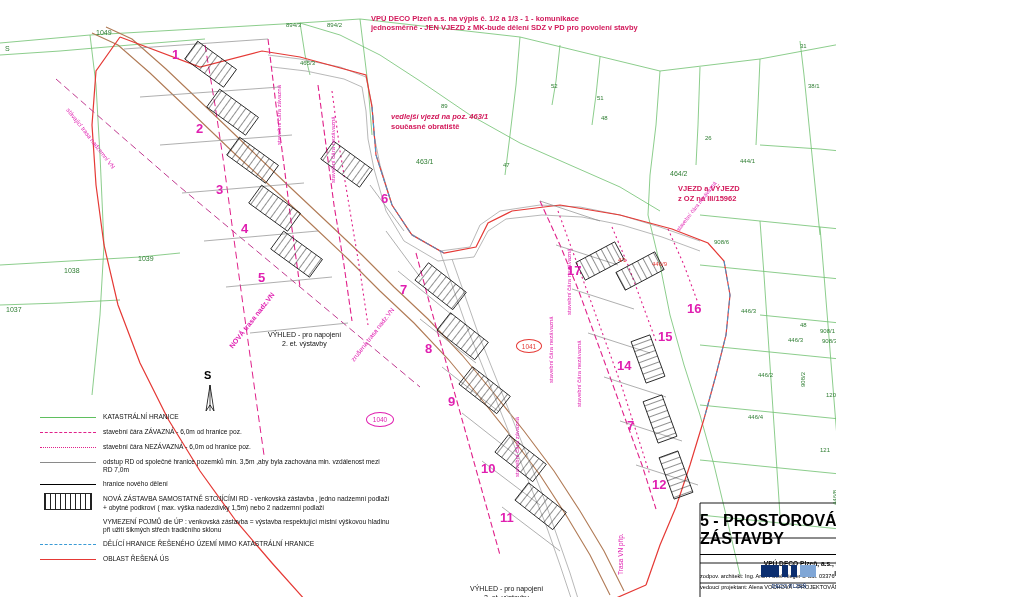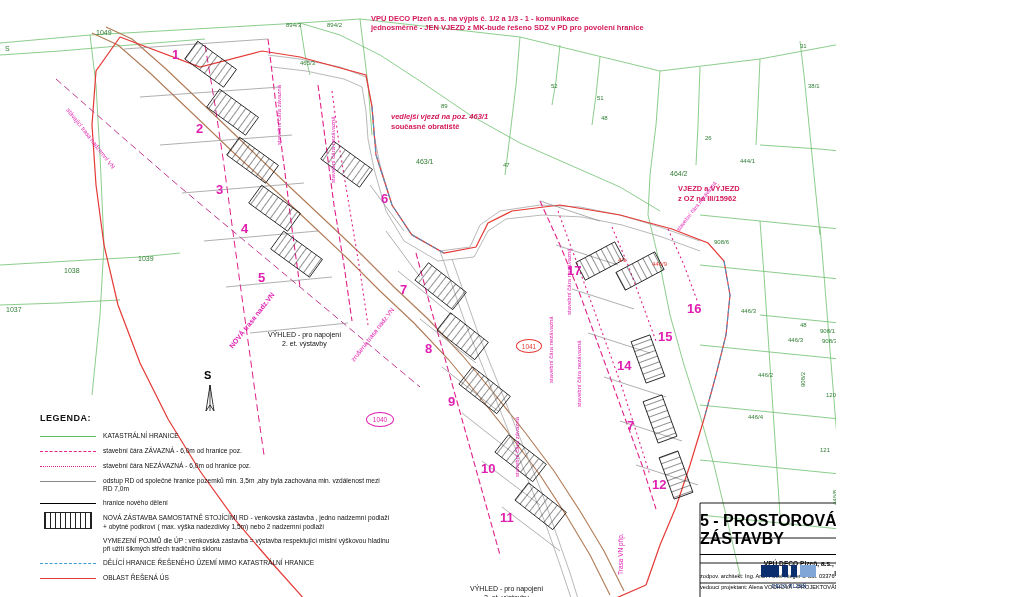--- a/index.html
+++ b/index.html
@@ -243,21 +243,21 @@
       <line x1="700" y1="488" x2="700" y2="594"></line>
       <line x1="1018" y1="488" x2="1018" y2="594"></line>
       <line x1="700" y1="594" x2="1018" y2="594"></line>
       <line x1="916" y1="548" x2="916" y2="594"></line>
     </g>
   </svg>
 
   <div id="labels">
 
     <div class="lbl note" style="left:371px;top:0px;">VPÚ DECO Plzeň a.s. na výpis č. 1/2 a 1/3 - 1 - komunikace</div>
-    <div class="lbl note" style="left:371px;top:9px;">jednosměrné - JEN VJEZD  z MK-bude řešeno SDZ v PD pro povolení hranice</div>
+    <div class="lbl note" style="left:371px;top:9px;">jednosměrné - JEN VJEZD  z MK-bude dělení SDZ v PD pro povolení stavby</div>
     <div class="lbl note" style="left:391px;top:98px;font-style:italic;">vedlejší vjezd na poz. 463/1</div>
     <div class="lbl note" style="left:391px;top:108px;">současné obratiště</div>
     <div class="lbl note" style="left:678px;top:170px;">VJEZD a VÝJEZD</div>
     <div class="lbl note" style="left:678px;top:180px;">z  OZ na III/15962</div>
     <div class="lbl" style="left:268px;top:316px;font-size:7px;color:#111;">VÝHLED - pro napojení</div>
     <div class="lbl" style="left:282px;top:325px;font-size:7px;color:#111;">2. et. výstavby</div>
     <div class="lbl" style="left:470px;top:570px;font-size:7px;color:#111;">VÝHLED - pro napojení</div>
     <div class="lbl" style="left:484px;top:579px;font-size:7px;color:#111;">2. et. výstavby</div>
 
     <div class="lbl magenta rot-45" style="left:228px;top:330px;font-size:7px;font-weight:bold;">NOVÁ trasa  nadz.VN</div>
@@ -358,21 +358,20 @@
   <div id="north">
     <div class="s">S</div>
     <svg width="34" height="46" viewBox="0 0 34 46">
       <polygon points="14,14 10,40 14,34 18,40" fill="#000"></polygon>
       <polygon points="14,14 18,40 14,34 10,40" fill="#fff" stroke="#000" stroke-width="0.7"></polygon>
       <line x1="14" y1="14" x2="14" y2="40" stroke="#000" stroke-width="0.7"></line>
     </svg>
   </div>
 
   <div id="legend">
-    <div class="title">LEGENDA:</div>
 
     <div class="row">
       <div class="sym">
           <span class="ln green"></span>
         </div>
       <div class="txt">KATASTRÁLNÍ  HRANICE</div>
     </div>
 
     <div class="row">
       <div class="sym">

